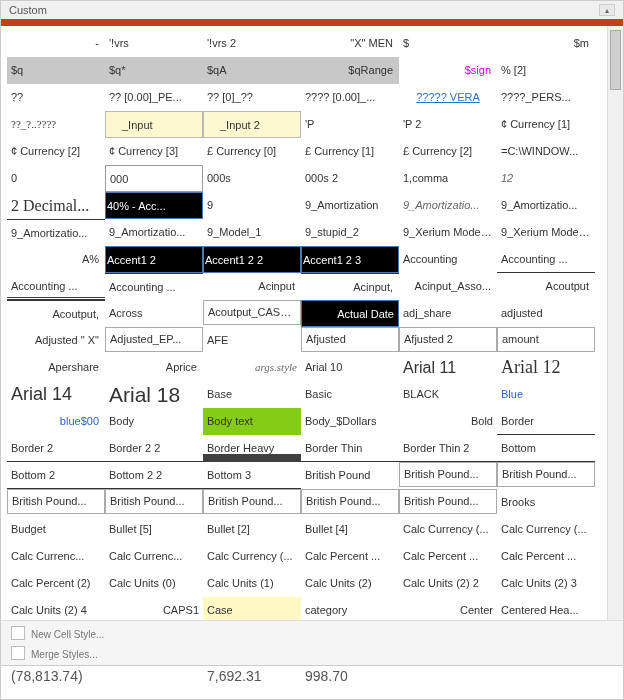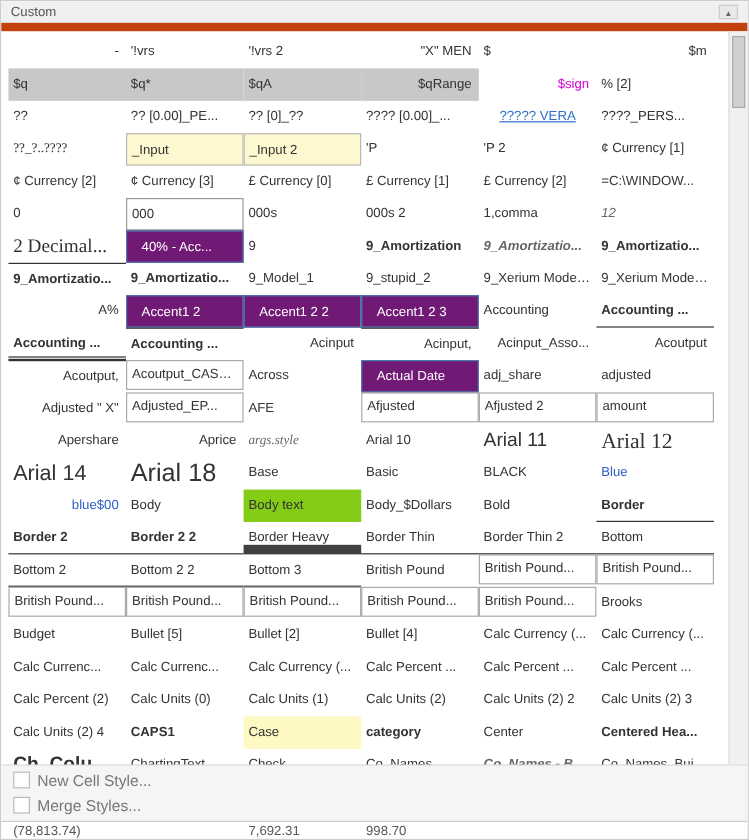--- a/index.html
+++ b/index.html
@@ -60,67 +60,67 @@
     white-space: nowrap;
     overflow: hidden;
     text-overflow: ellipsis;
     cursor: pointer;
   }
 
   
   .hdr-gray { background:#c8c8c8; color:#333; }
   .hdr-magenta { color:#d400d4; text-align:right; padding-right:6px;}
   .hdr-link { color:#2e6fc9; text-decoration:underline; text-align:center;}
-  .input-yellow { background:#fdf8d0; border:1px solid #b8b8b8; padding-left:4px;}
+  .input-yellow { background:#fdf8d0; border:1px solid #b8b8b8; padding-left:16px;}
   .box-border { border:1px solid #999; }
-  .blue-sel { background:#701a75; color:#fff; border:1px solid #4a7ab0; padding-left:12px;}
+  .blue-sel { background:#000000; color:#fff; border:1px solid #4a7ab0; padding-left:1px;}
   .gray-sel { background:#84cc16; }
   .cyan { background:#fef9c3; }
-  .bold { font-weight:bold; }
+  .bold { font-weight:normal; }
   .italic { font-style: italic; color:#666;}
   .serif { font-family: "Times New Roman", serif; }
   .big { font-size:16px; }
   .bigger { font-size:18px; }
   .biggest { font-size:21px; }
   .blue-text { color:#2e5fc9; }
   .right { text-align:right; padding-right:6px;}
-  .center { text-align:left; }
+  .center { text-align:right; }
   .ul-top { border-top:1px solid #333;}
   .ul-bot { border-bottom:1px solid #333;}
   .ul-dbl-bot { border-bottom:3px double #333;}
   .ul-heavy-bot { border-bottom:8px solid #404040;}
   .thin-box { border:1px solid #aaa; line-height:23px; height:25px;}
 
   .footer {
     border-top:1px solid #ddd;
     background:#f5f5f5;
     padding:2px 0;
   }
   .footer-item {
     display:flex;
-    align-items:flex-start;
+    align-items:flex-end;
     gap:6px;
     padding:3px 10px;
-    font-size:13px;
+    font-size:10px;
     color:#777;
     cursor:pointer;
   }
   .footer-icon {
     width:14px; height:14px;
     border:1px solid #bbb;
     background:#fff;
     display:inline-block;
   }
   .footer-item span { text-decoration: underline dotted transparent; }
 
   .below-bar {
     border-top:1px solid #ccc;
     display:flex;
-    padding:2px 6px 0;
-    font-size:11px;
+    padding:2px 6px 15px;
+    font-size:14px;
     color:#555;
   }
   .below-bar > div { flex:0 0 98px; padding:0 4px;}
 
   .scrollbar {
     position:absolute;
     right:0; top:0; bottom:0;
     width:16px;
     background:#f0f0f0;
     border-left:1px solid #ddd;
@@ -199,22 +199,22 @@
         <div class="cell blue-sel" title="Accent1 2 3">Accent1 2 3</div>
         <div class="cell " title="Accounting">Accounting</div>
         <div class="cell bold ul-bot" title="Accounting ...">Accounting ...</div>
         <div class="cell bold ul-dbl-bot" title="Accounting ...">Accounting ...</div>
         <div class="cell bold ul-top" title="Accounting ...">Accounting ...</div>
         <div class="cell right" title="Acinput">Acinput</div>
         <div class="cell right ul-top" title="Acinput,">Acinput,</div>
         <div class="cell right" title="Acinput_Asso...">Acinput_Asso...</div>
         <div class="cell right" title="Acoutput">Acoutput</div>
         <div class="cell right ul-top" title="Acoutput,">Acoutput,</div>
+        <div class="cell " title="Across">Across</div>
         <div class="cell thin-box" title="Acoutput_CASco...">Acoutput_CASco...</div>
-        <div class="cell " title="Across">Across</div>
         <div class="cell blue-sel center" title="Actual Date">Actual Date</div>
         <div class="cell " title="adj_share">adj_share</div>
         <div class="cell " title="adjusted">adjusted</div>
         <div class="cell right" title="Adjusted &quot; X&quot;">Adjusted " X"</div>
         <div class="cell thin-box" title="Adjusted_EP...">Adjusted_EP...</div>
         <div class="cell " title="AFE">AFE</div>
         <div class="cell thin-box" title="Afjusted">Afjusted</div>
         <div class="cell thin-box" title="Afjusted 2">Afjusted 2</div>
         <div class="cell thin-box" title="amount">amount</div>
         <div class="cell right" title="Apershare">Apershare</div>

